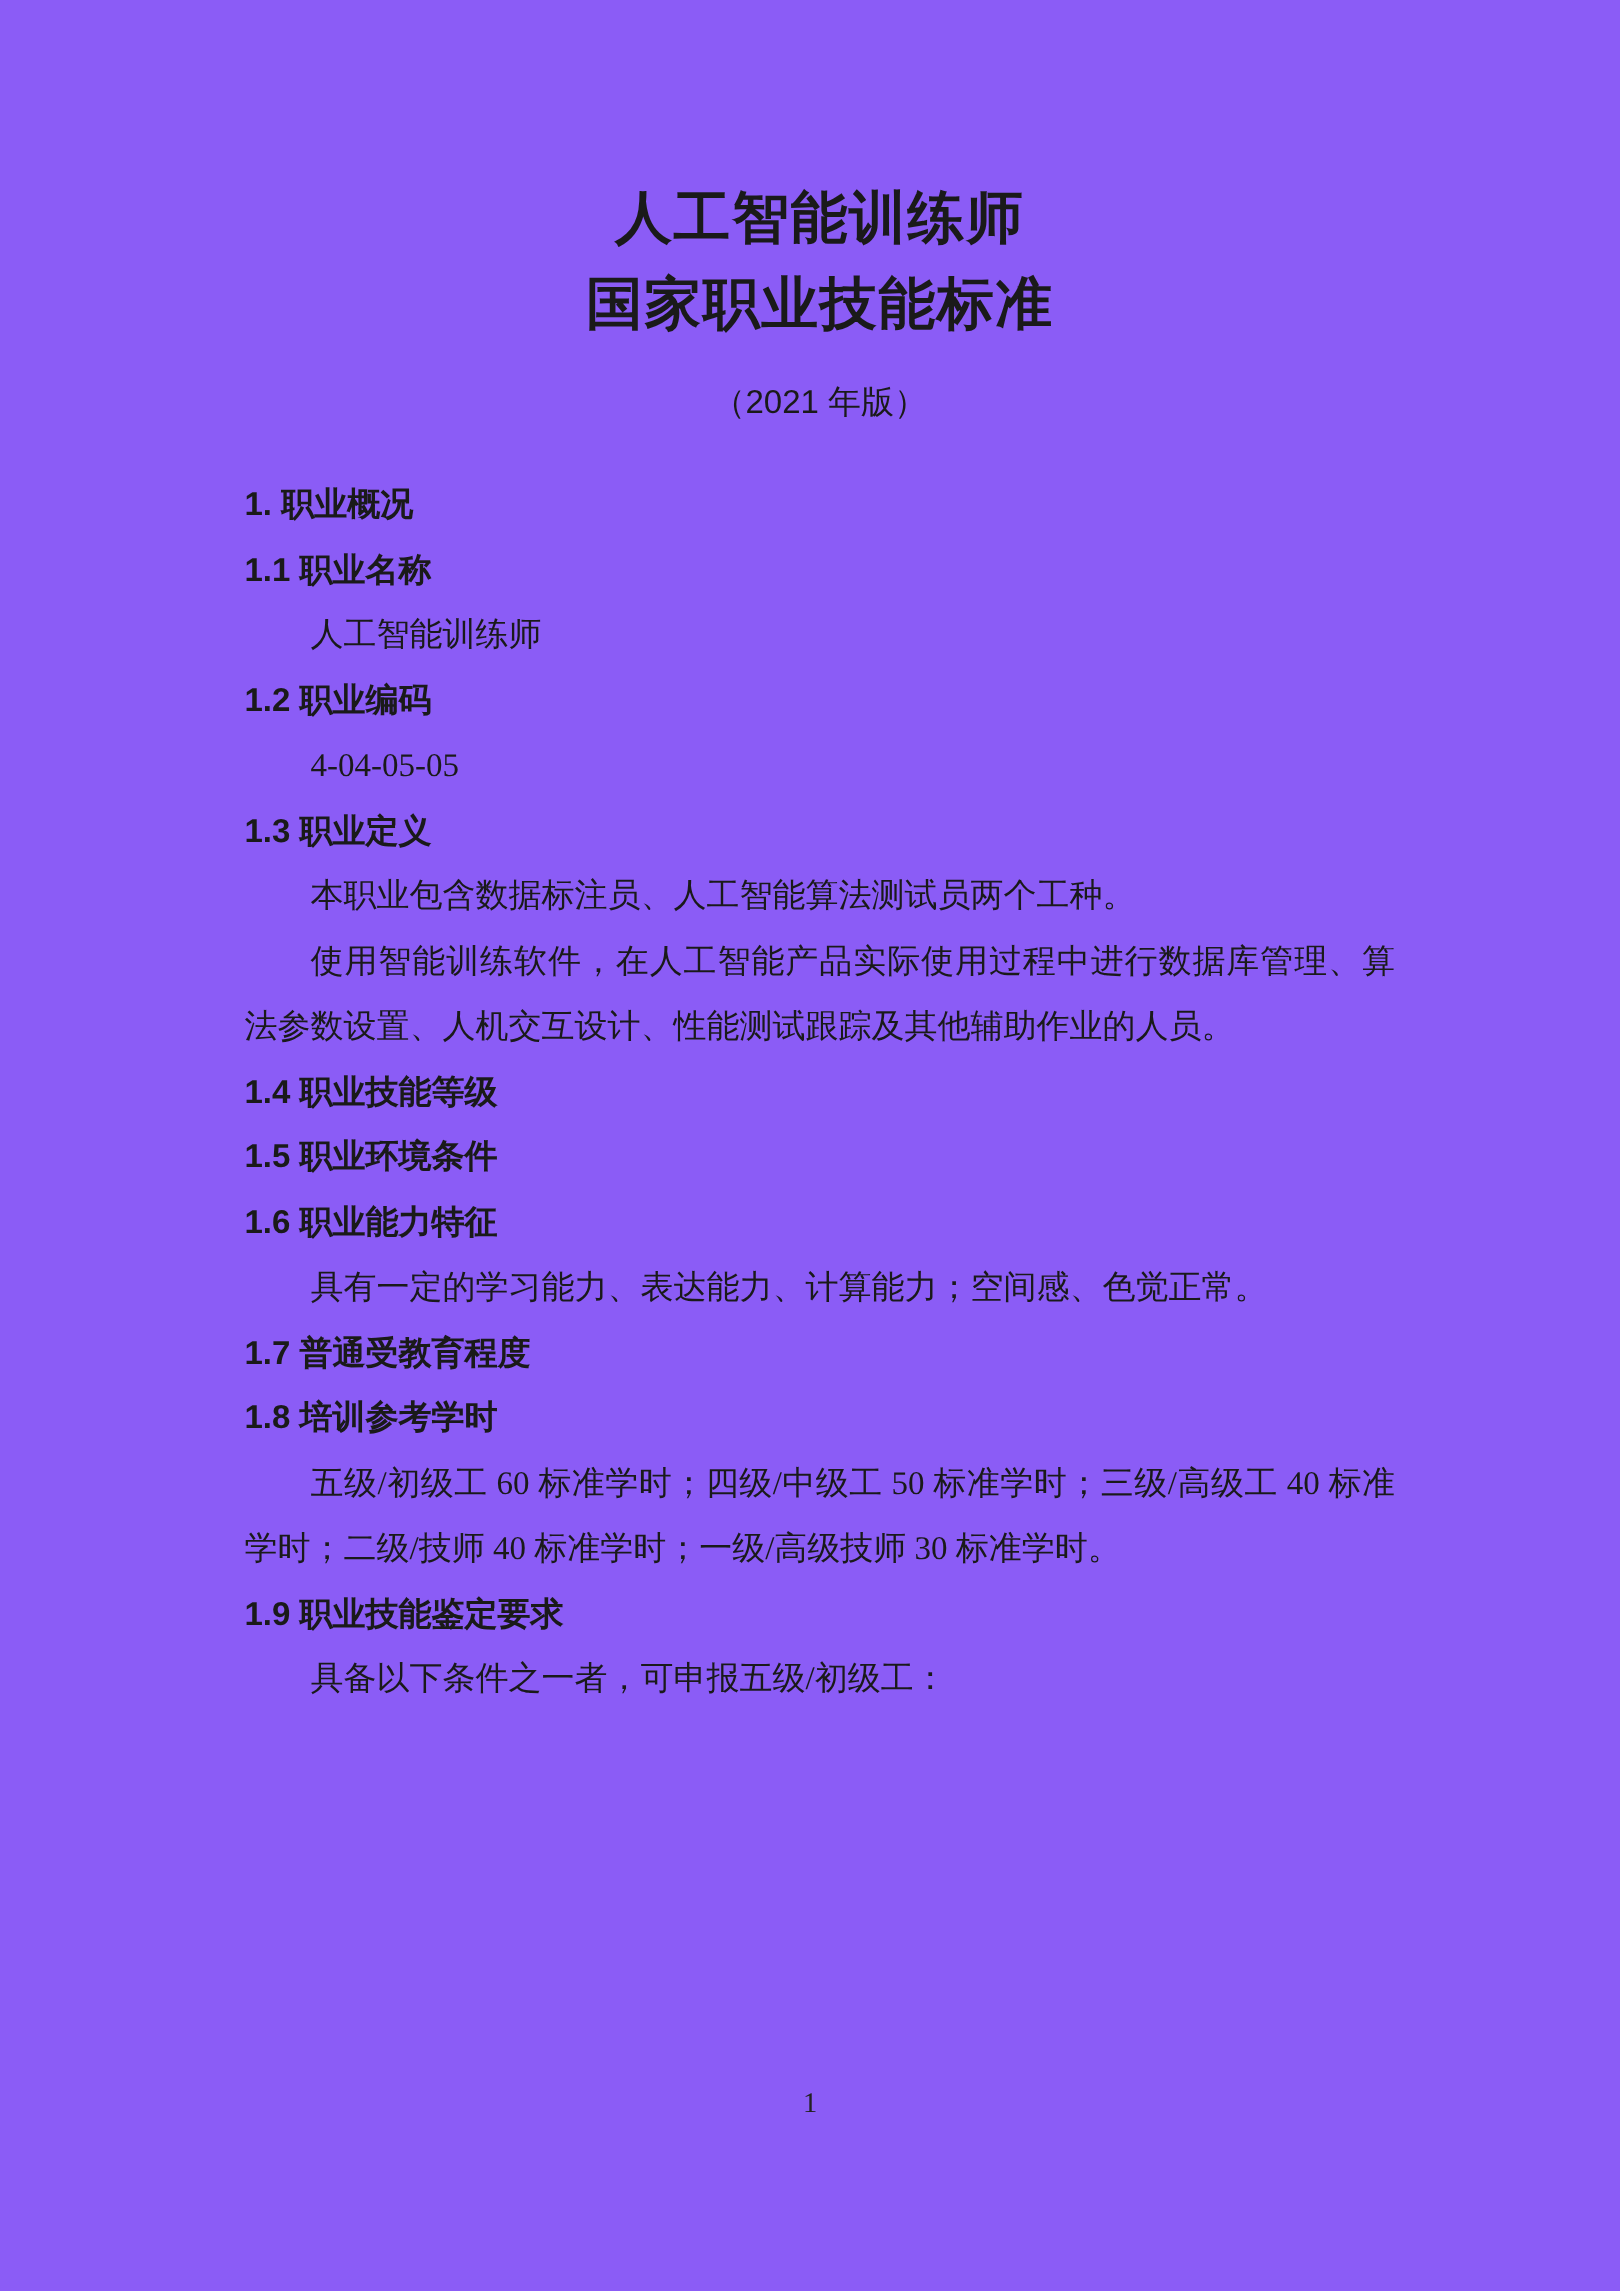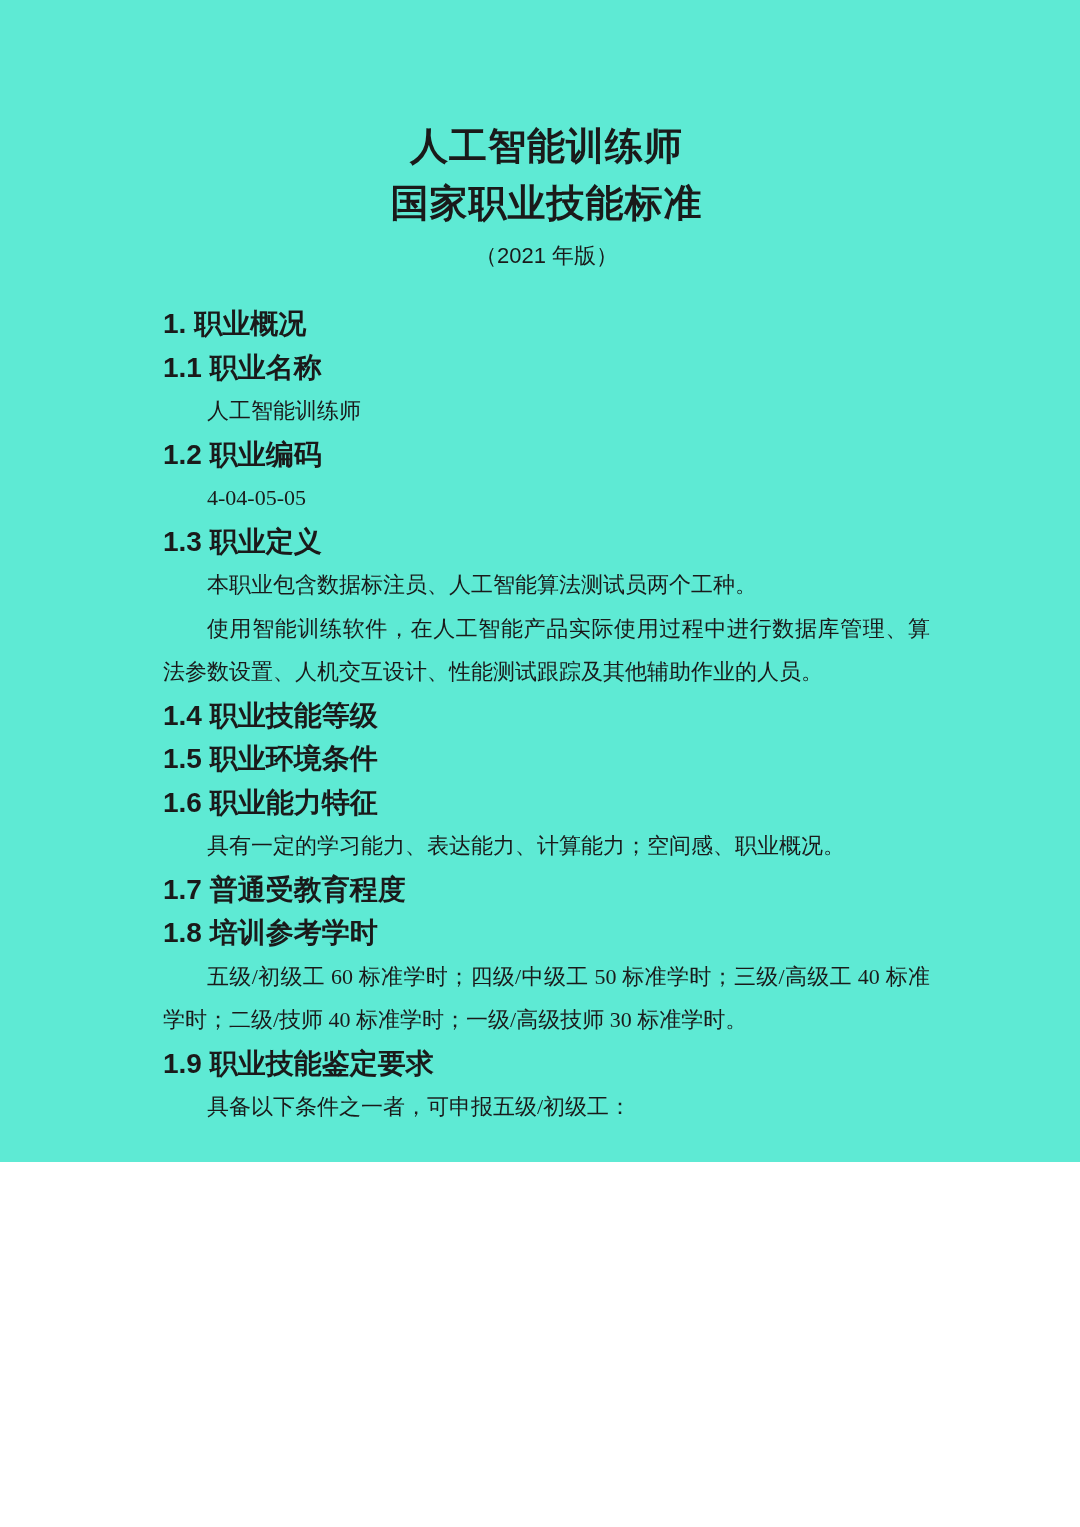--- a/index.html
+++ b/index.html
@@ -3,23 +3,23 @@
 <meta charset="utf-8">
 <style>
   html, body {
     margin: 0;
     padding: 0;
     background: #ffffff;
   }
   .page {
     position: relative;
     width: 1080px;
-    height: 1162px;
+    height: 1527px;
     margin: 0 auto;
-    background: #5eead4;
+    background: #8b5cf6;
     box-sizing: border-box;
     padding: 118px 150px 0 163px;
     color: #1a1a1a;
     overflow: hidden;
   }
   .title-block {
     text-align: center;
   }
   .doc-title {
     font-family: "Liberation Sans", "DejaVu Sans", sans-serif;
@@ -27,32 +27,32 @@
     font-size: 38px;
     line-height: 57px;
     margin: 0;
     letter-spacing: 1px;
   }
   .edition {
     font-family: "Liberation Sans", "DejaVu Sans", sans-serif;
     font-weight: 400;
     font-size: 22px;
     line-height: 40px;
-    margin-top: 4px;
+    margin-top: 16px;
   }
   .doc-body {
     margin-top: 26px;
   }
   .doc-body > div {
     margin: 0;
   }
   .h1, .h2, .h3 {
     font-family: "Liberation Sans", "DejaVu Sans", sans-serif;
     font-weight: 700;
-    font-size: 28px;
+    font-size: 22px;
     line-height: 43.5px;
     text-align: left;
   }
   .para {
     font-family: "Liberation Serif", "DejaVu Serif", serif;
     font-weight: 400;
     font-size: 22px;
     line-height: 43.5px;
     text-indent: 2em;
     text-align: justify;
@@ -85,21 +85,21 @@
       <div class="h2">1.1 职业名称</div>
       <div class="para">人工智能训练师</div>
       <div class="h2">1.2 职业编码</div>
       <div class="para">4-04-05-05</div>
       <div class="h2">1.3 职业定义</div>
       <div class="para">本职业包含数据标注员、人工智能算法测试员两个工种。</div>
       <div class="para">使用智能训练软件，在人工智能产品实际使用过程中进行数据库管理、算法参数设置、人机交互设计、性能测试跟踪及其他辅助作业的人员。</div>
       <div class="h2">1.4 职业技能等级</div>
       <div class="h2">1.5 职业环境条件</div>
       <div class="h2">1.6 职业能力特征</div>
-      <div class="para">具有一定的学习能力、表达能力、计算能力；空间感、职业概况。</div>
+      <div class="para">具有一定的学习能力、表达能力、计算能力；空间感、色觉正常。</div>
       <div class="h2">1.7 普通受教育程度</div>
       <div class="h2">1.8 培训参考学时</div>
       <div class="para">五级/初级工 60 标准学时；四级/中级工 50 标准学时；三级/高级工 40 标准学时；二级/技师 40 标准学时；一级/高级技师 30 标准学时。</div>
       <div class="h2">1.9 职业技能鉴定要求</div>
       <div class="para">具备以下条件之一者，可申报五级/初级工：</div>
     </main>
 
   <footer class="page-footer">
     <span>1</span>
   </footer>

